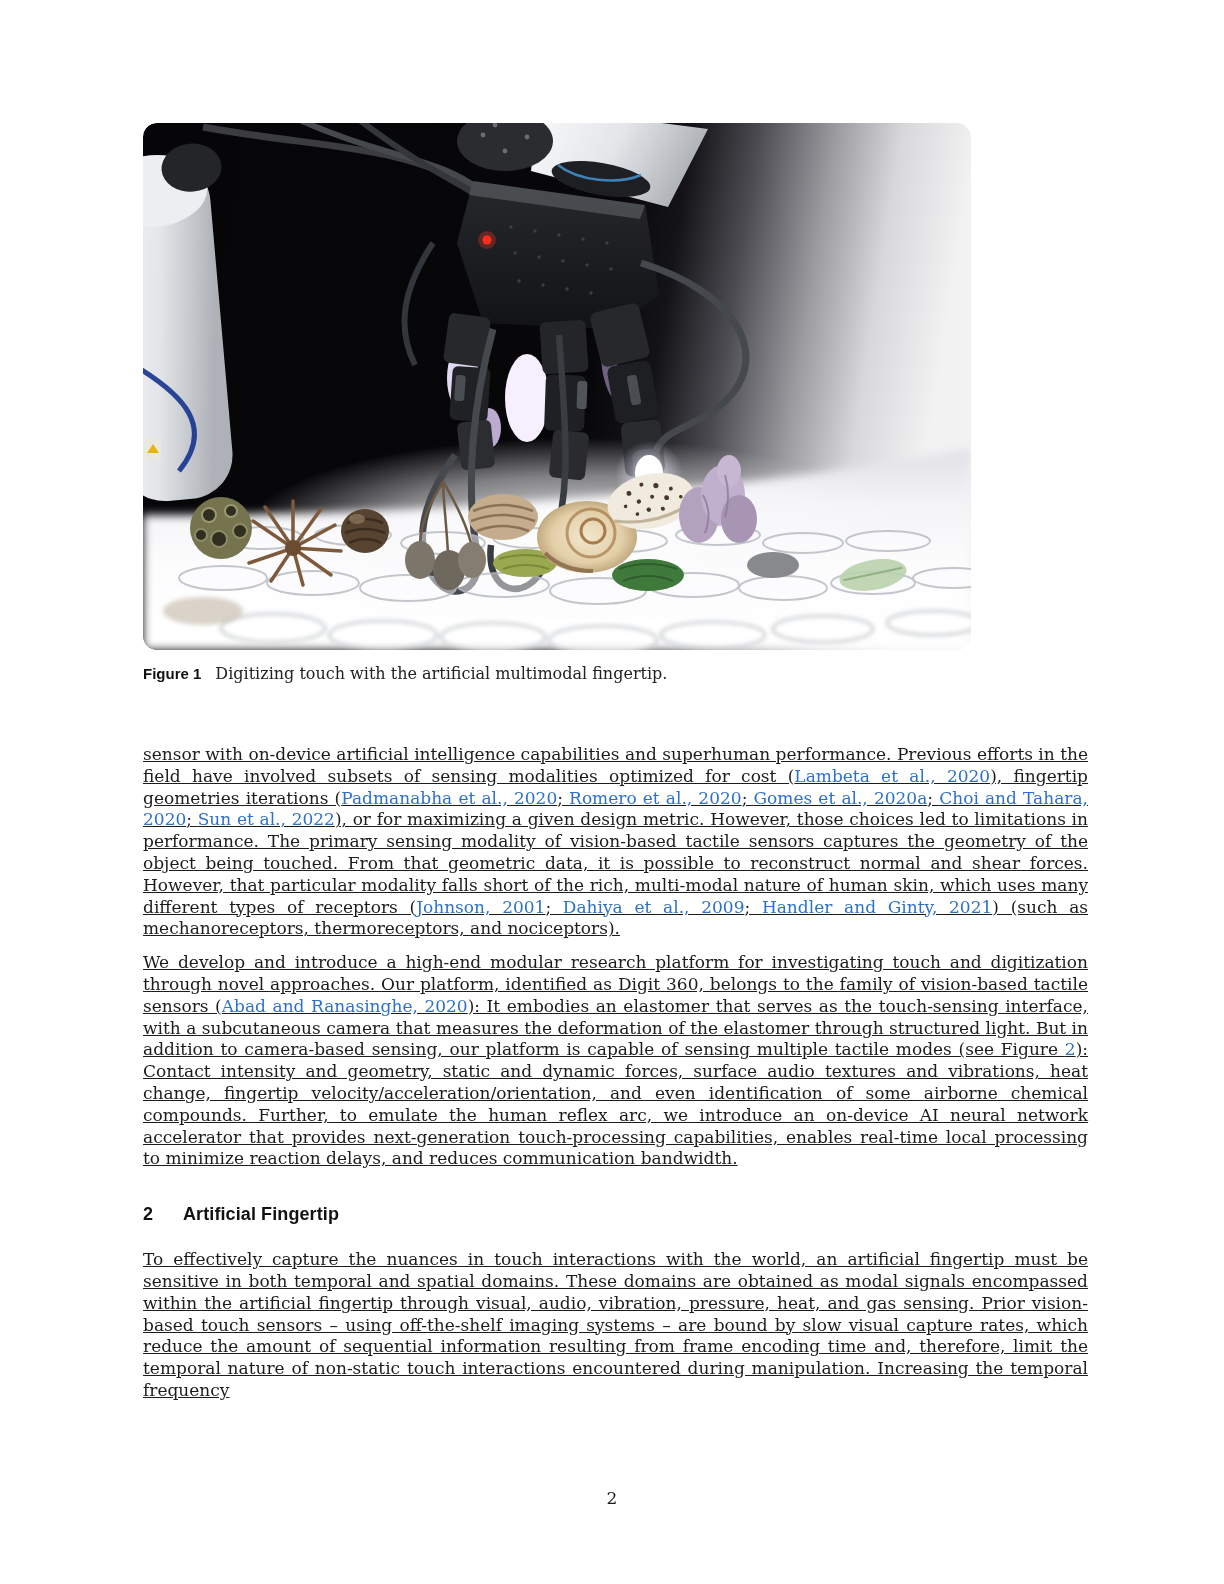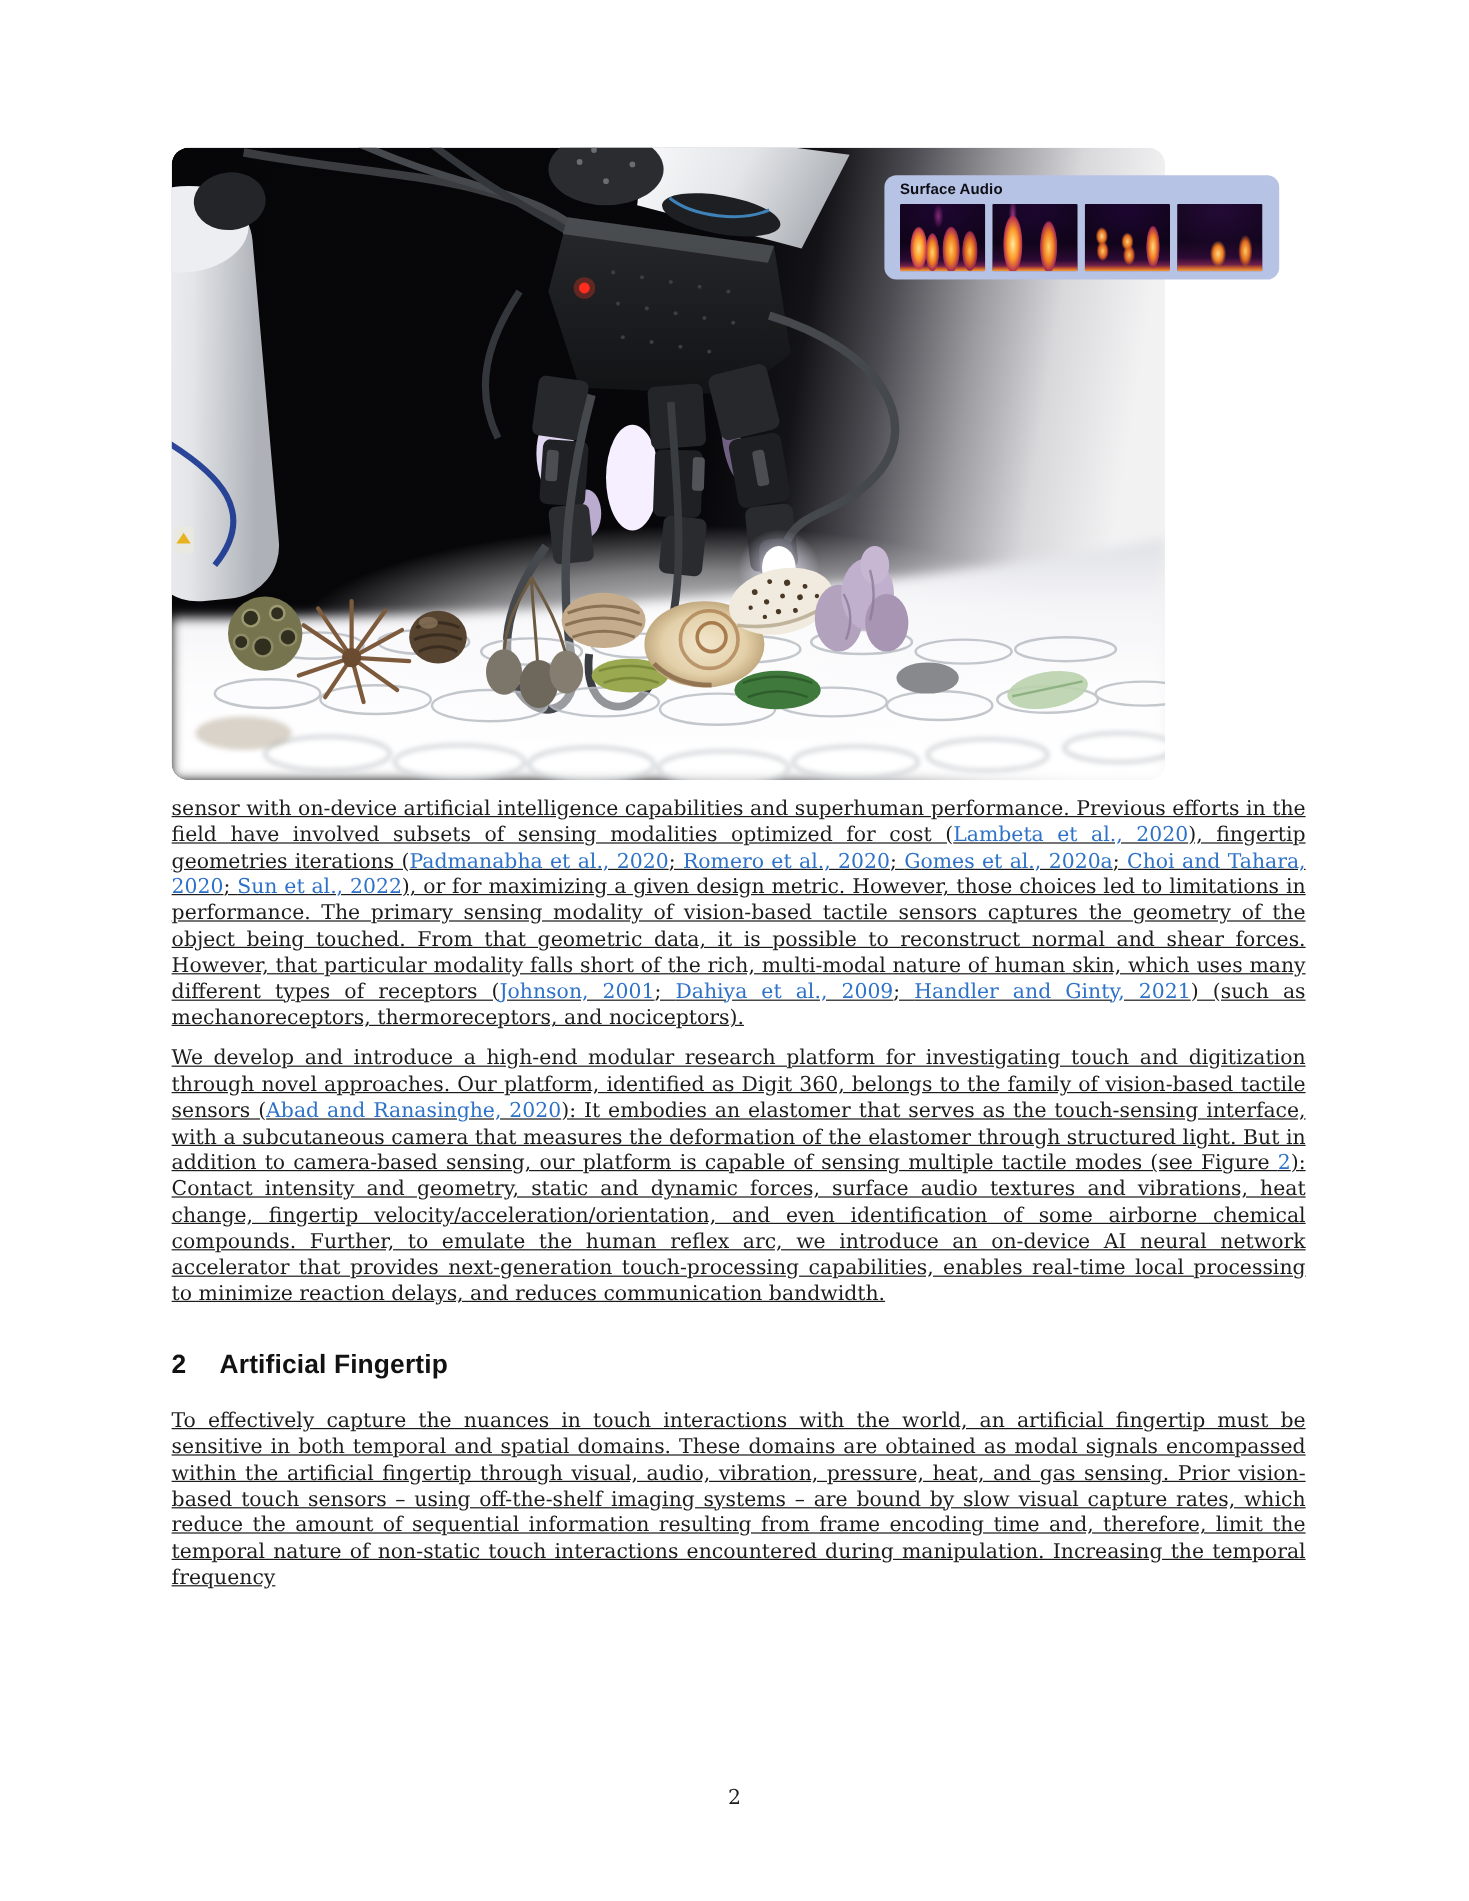--- a/index.html
+++ b/index.html
@@ -99,21 +99,21 @@
     background:
       repeating-radial-gradient(circle at 50% 35%,rgba(60,35,15,.5) 0 3px,rgba(225,190,135,.35) 3px 7px),
       radial-gradient(at 50% 30%,#c89a62,#8a5f33 55%,#5c3e20 88%);
     box-shadow:2px 3px 5px rgba(40,40,70,.3);}
   
   .content{position:absolute;left:143px;top:664px;width:945px;}
   .caption{font-size:16px;line-height:20px;margin:0 0 60px 0;color:#222;}
   .caption .cap-label{font-family:"Liberation Sans",sans-serif;font-weight:700;font-size:15px;color:#111;margin-right:14px;}
   .body-par{font-size:17px;line-height:21.8px;text-align:justify;margin:0 0 12px 0;color:var(--ink);text-decoration:underline;}
   .cite{color:var(--link);}
-  .sec-heading{font-family:"Liberation Sans",sans-serif;font-weight:700;font-size:22px;color:#121212;
+  .sec-heading{font-family:"Liberation Sans",sans-serif;font-weight:700;font-size:18px;color:#121212;
     margin:34px 0 24px 0;letter-spacing:.1px;}
   .sec-heading .sec-num{display:inline-block;width:40px;}
   .page-number{position:absolute;left:0;top:1488px;width:100%;text-align:center;font-size:17px;color:#1c1c1c;}
 </style>
 </head>
 <body>
 
 <div class="page">
 
   <div class="figure-wrap">
@@ -354,33 +354,27 @@
           </g>
           <ellipse cx="630" cy="442" rx="26" ry="13" fill="#88898d"></ellipse>
           <g transform="rotate(-10 730 452)">
             <ellipse cx="730" cy="452" rx="34" ry="15" fill="#b9d2ac" opacity="0.9"></ellipse>
             <path d="M700,452 L760,450" stroke="#8fb284" stroke-width="2"></path>
           </g>
         </g>
       </svg>
     </div>
 
-    <div class="panel panel-audio">
-      <div class="panel-label">Surface Audio</div>
-      <div class="thumb-row">
-        <div class="spec v1"></div>
-        <div class="spec v2"></div>
-        <div class="spec v3"></div>
-        <div class="spec v4"></div>
-      </div>
+
+  </div>
+
+  <div class="content">
+    <div class="caption">
+      <span class="cap-label">Figure 1</span><span>Digitizing touch with the artificial multimodal fingertip.</span>
     </div>
-
-  </div>
-
-  <div class="content">
 
     <p class="body-par"><span>sensor with on-device artificial intelligence capabilities and superhuman performance. Previous efforts in the field have involved subsets of sensing modalities optimized for cost (</span><span class="cite">Lambeta et al., 2020</span><span>), fingertip geometries iterations (</span><span class="cite">Padmanabha et al., 2020</span><span>; </span><span class="cite">Romero et al., 2020</span><span>; </span><span class="cite">Gomes et al., 2020a</span><span>; </span><span class="cite">Choi and Tahara, 2020</span><span>; </span><span class="cite">Sun et al., 2022</span><span>), or for maximizing a given design metric. However, those choices led to limitations in performance. The primary sensing modality of vision-based tactile sensors captures the geometry of the object being touched. From that geometric data, it is possible to reconstruct normal and shear forces. However, that particular modality falls short of the rich, multi-modal nature of human skin, which uses many different types of receptors (</span><span class="cite">Johnson, 2001</span><span>; </span><span class="cite">Dahiya et al., 2009</span><span>; </span><span class="cite">Handler and Ginty, 2021</span><span>) (such as mechanoreceptors, thermoreceptors, and nociceptors).</span></p>
     <p class="body-par"><span>We develop and introduce a high-end modular research platform for investigating touch and digitization through novel approaches. Our platform, identified as Digit 360, belongs to the family of vision-based tactile sensors (</span><span class="cite">Abad and Ranasinghe, 2020</span><span>): It embodies an elastomer that serves as the touch-sensing interface, with a subcutaneous camera that measures the deformation of the elastomer through structured light. But in addition to camera-based sensing, our platform is capable of sensing multiple tactile modes (see Figure </span><span class="cite">2</span><span>): Contact intensity and geometry, static and dynamic forces, surface audio textures and vibrations, heat change, fingertip velocity/acceleration/orientation, and even identification of some airborne chemical compounds. Further, to emulate the human reflex arc, we introduce an on-device AI neural network accelerator that provides next-generation touch-processing capabilities, enables real-time local processing to minimize reaction delays, and reduces communication bandwidth.</span></p>
 
     <div class="sec-heading">
       <span class="sec-num">2</span><span>Artificial Fingertip</span>
     </div>
 
     <p class="body-par"><span>To effectively capture the nuances in touch interactions with the world, an artificial fingertip must be sensitive in both temporal and spatial domains. These domains are obtained as modal signals encompassed within the artificial fingertip through visual, audio, vibration, pressure, heat, and gas sensing. Prior vision-based touch sensors – using off-the-shelf imaging systems – are bound by slow visual capture rates, which reduce the amount of sequential information resulting from frame encoding time and, therefore, limit the temporal nature of non-static touch interactions encountered during manipulation. Increasing the temporal frequency</span></p>
   </div>

